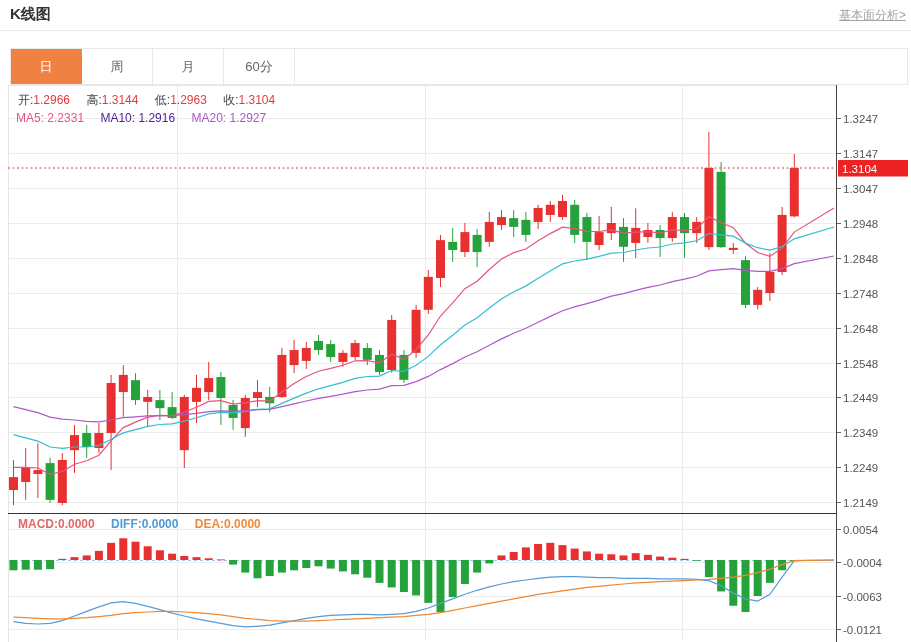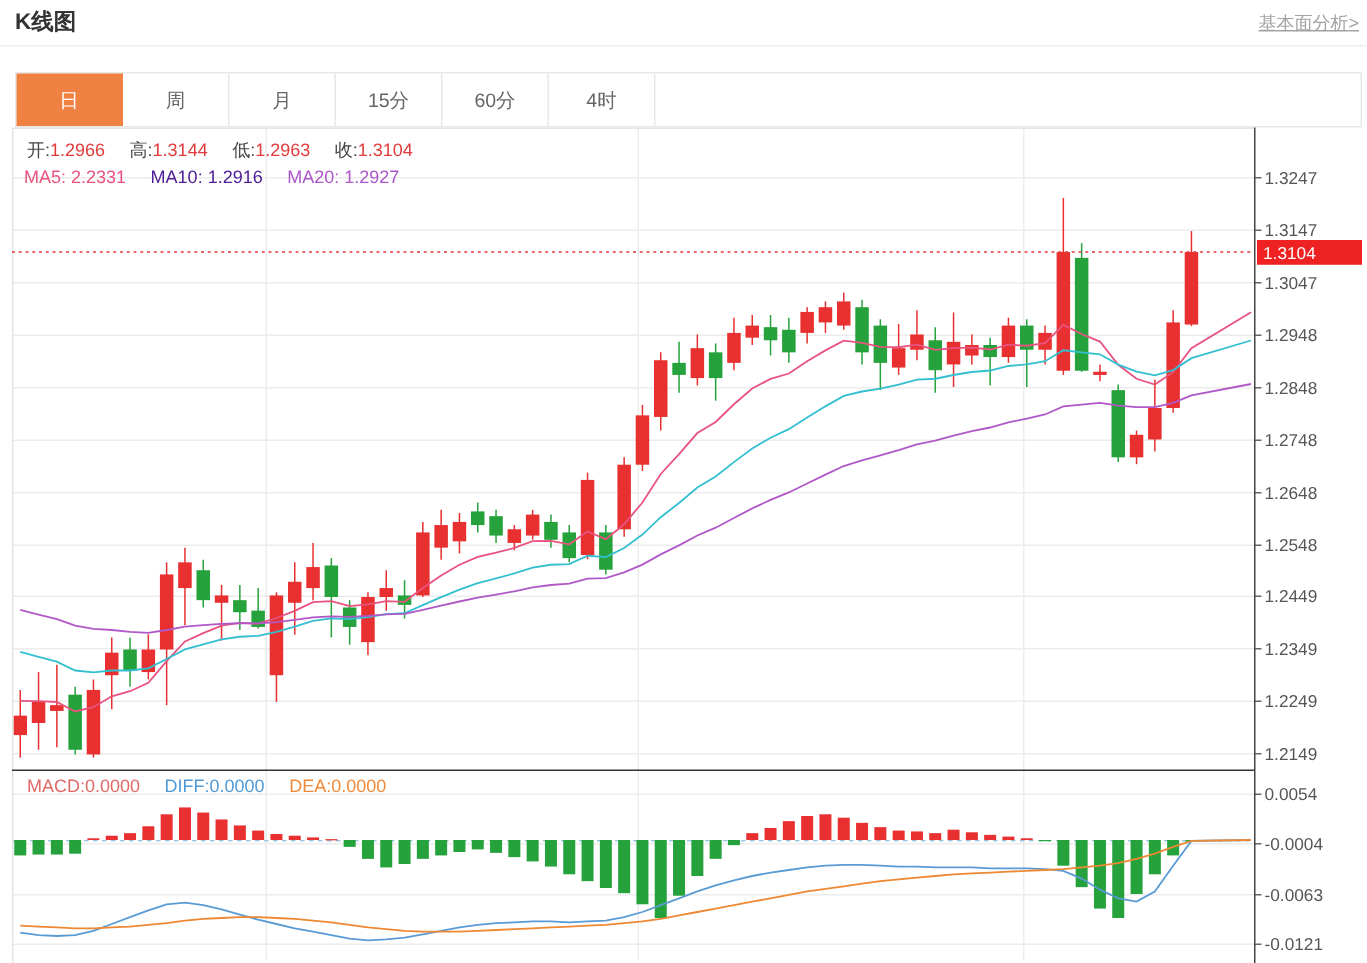--- a/index.html
+++ b/index.html
@@ -9,21 +9,21 @@
   #fund-link{right:5px;top:7px;font-size:12px;color:#a3a3a3;cursor:pointer;text-decoration:underline;}
   #top-divider{left:0;top:30px;width:911px;border-top:1px solid #ececec;height:0;}
   #tabbar{left:10px;top:48px;width:896px;height:35px;border:1px solid #e8e8e8;display:flex;}
   .tab{width:71px;height:35px;line-height:35px;text-align:center;font-size:13px;color:#666;
     border-right:1px solid #e8e8e8;cursor:pointer;box-sizing:border-box;}
   .tab.active{background:#ef8143;color:#fff;border-right:1px solid #ef8143;}
   #chart-svg{left:0;top:0;width:911px;height:642px;}
   .inforow{font-size:12px;white-space:nowrap;}
   #ohlc-row{left:18px;top:92px;}
   #ma-row{left:16px;top:111px;}
-  #macd-row{left:18px;top:517px;}
+  #macd-row{left:18px;top:517px;font-weight:bold;}
   .lab{color:#444;}
   .v-red{color:#e23b3b;}
   .gap{display:inline-block;width:13px;}
   .c-ma5{color:#e8537f;}
   .c-ma10{color:#4c1d95;text-align:center;}
   .c-ma20{color:#ab57c9;}
   .c-macd{color:#e26868;}
   .c-diff{color:#4f9ad6;}
   .c-dea{color:#ef8a3a;}
   text{font-family:"Liberation Sans","DejaVu Sans",sans-serif;}
@@ -32,23 +32,21 @@
 <body>
 
 <div class="abs" id="page-title">K线图</div>
 <div class="abs" id="fund-link">基本面分析&gt;</div>
 <div class="abs" id="top-divider"></div>
 
 <div class="abs" id="tabbar">
     <div class="tab active">日</div>
     <div class="tab">周</div>
     <div class="tab">月</div>
-    <div class="tab">15分</div>
     <div class="tab">60分</div>
-    <div class="tab">4时</div>
   </div>
 
 <svg class="abs" id="chart-svg" xmlns="http://www.w3.org/2000/svg" width="911" height="642">
   <g id="grid-group">
       <line x1="8" y1="118.5" x2="836" y2="118.5" stroke="#ececec"></line>
       <line x1="8" y1="153.5" x2="836" y2="153.5" stroke="#ececec"></line>
       <line x1="8" y1="188.5" x2="836" y2="188.5" stroke="#ececec"></line>
       <line x1="8" y1="223.5" x2="836" y2="223.5" stroke="#ececec"></line>
       <line x1="8" y1="258.5" x2="836" y2="258.5" stroke="#ececec"></line>
       <line x1="8" y1="293.5" x2="836" y2="293.5" stroke="#ececec"></line>

